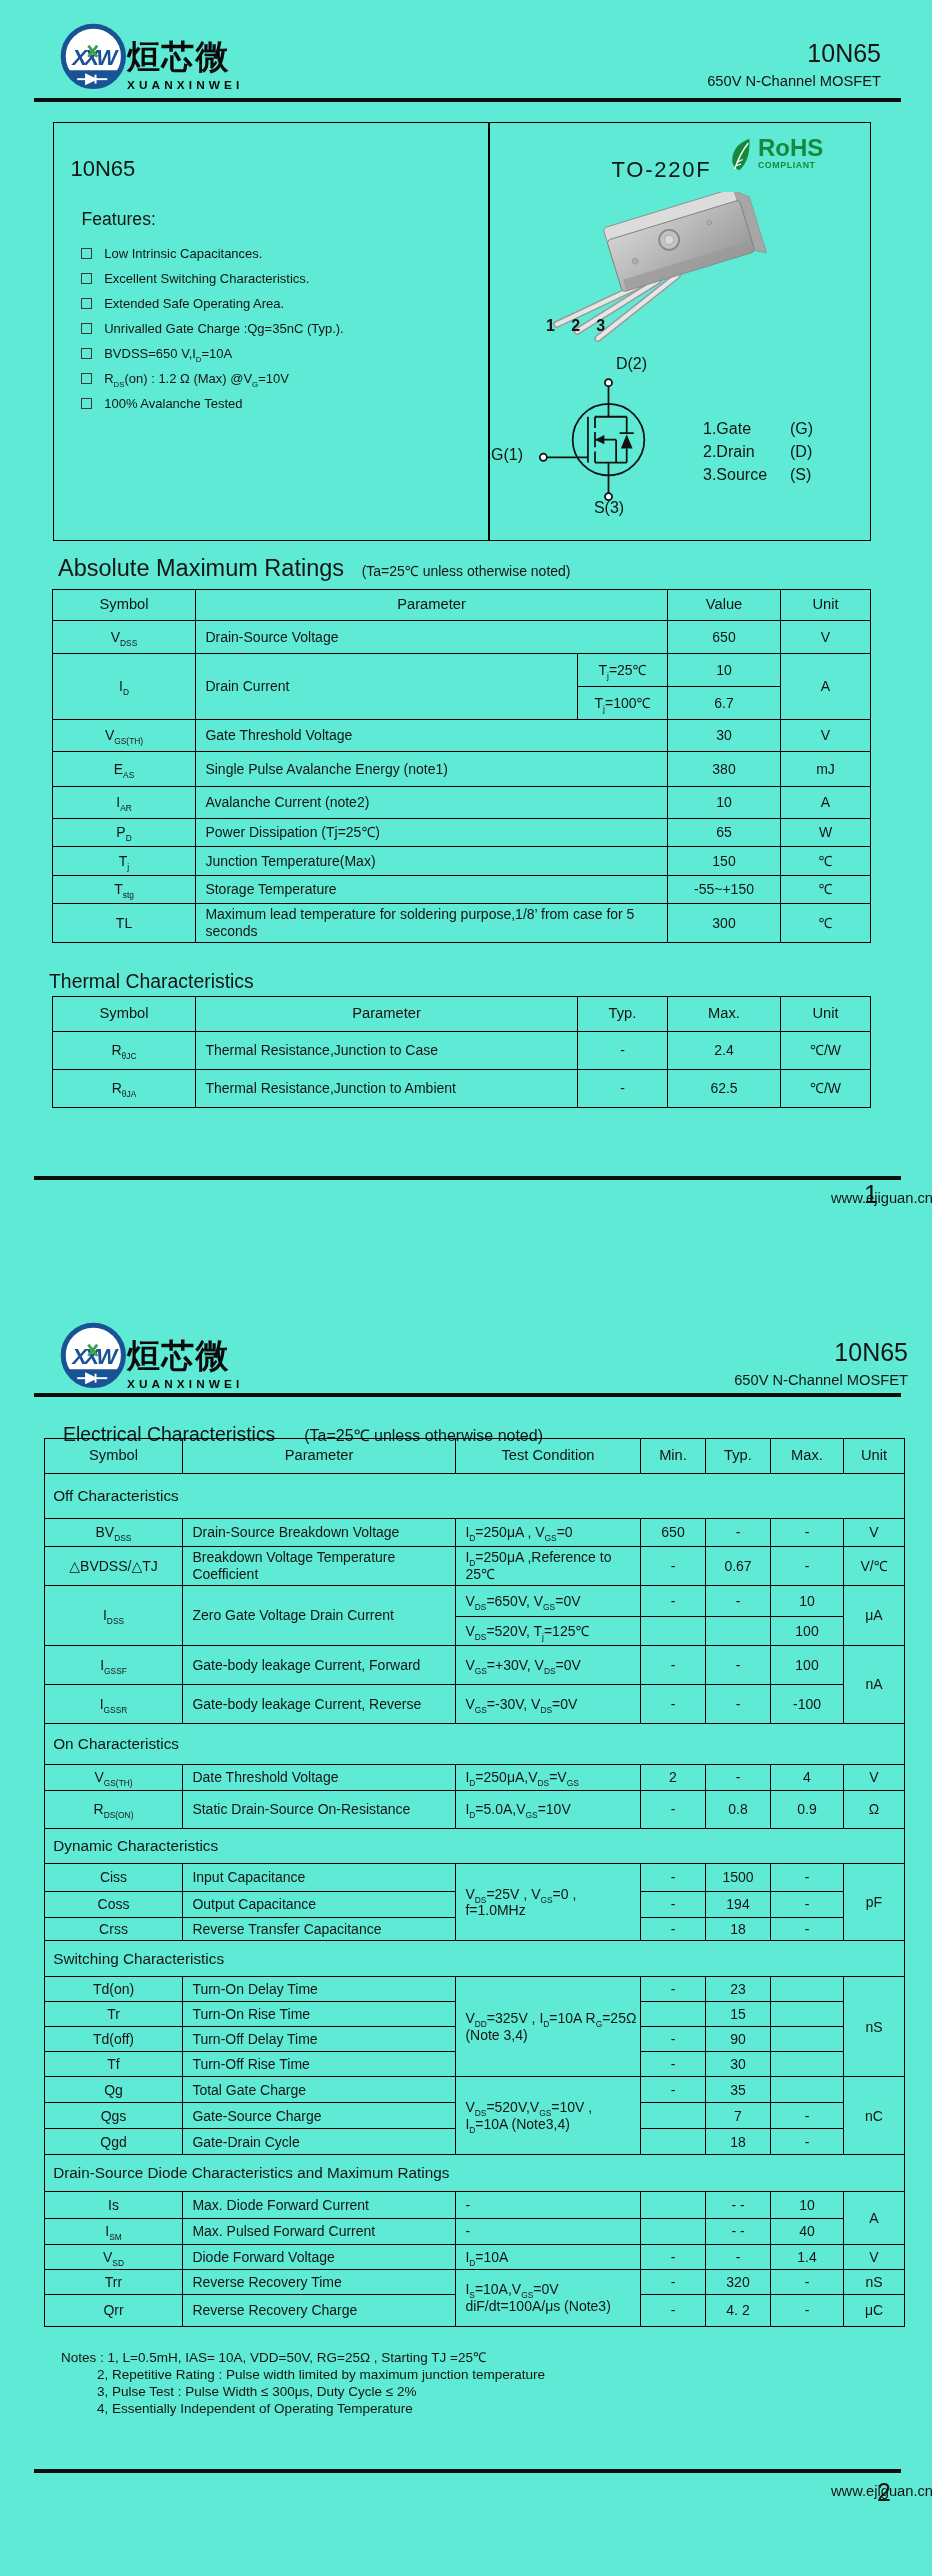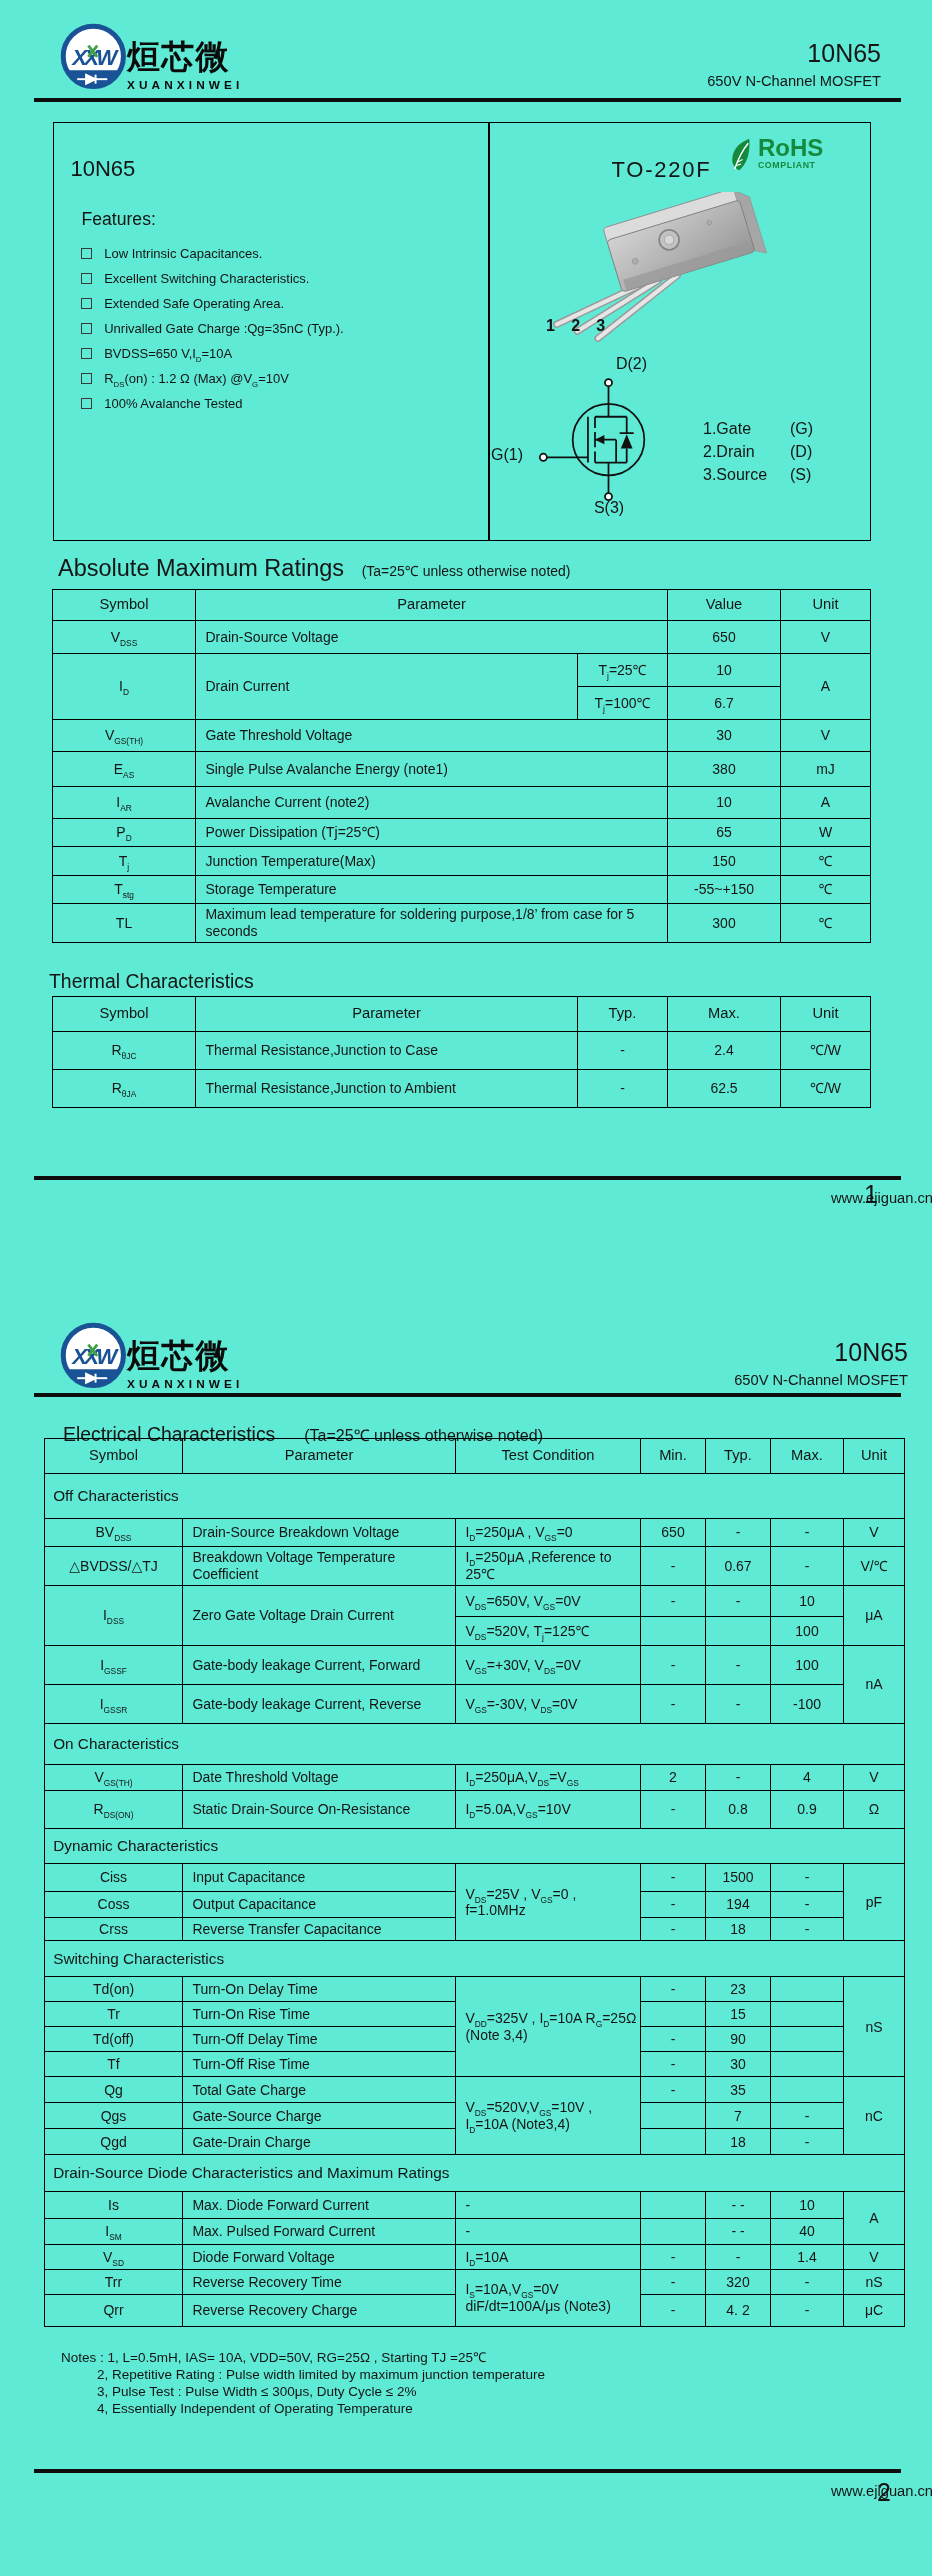--- a/index.html
+++ b/index.html
@@ -530,21 +530,21 @@
     </tr>
     <tr class="rh44">
       <td>Qgs</td>
       <td class="l">Gate-Source Charge</td>
       <td></td>
       <td>7</td>
       <td>-</td>
     </tr>
     <tr class="rh44">
       <td>Qgd</td>
-      <td class="l">Gate-Drain Charge</td>
+      <td class="l">Gate-Drain Cycle</td>
       <td></td>
       <td>18</td>
       <td>-</td>
     </tr>
     <tr class="rh63">
           <td colspan="7" class="secc">Drain-Source Diode Characteristics and Maximum Ratings</td>
         </tr>
     <tr class="rh45">
       <td>Is</td>
       <td class="l">Max. Diode Forward Current</td>

